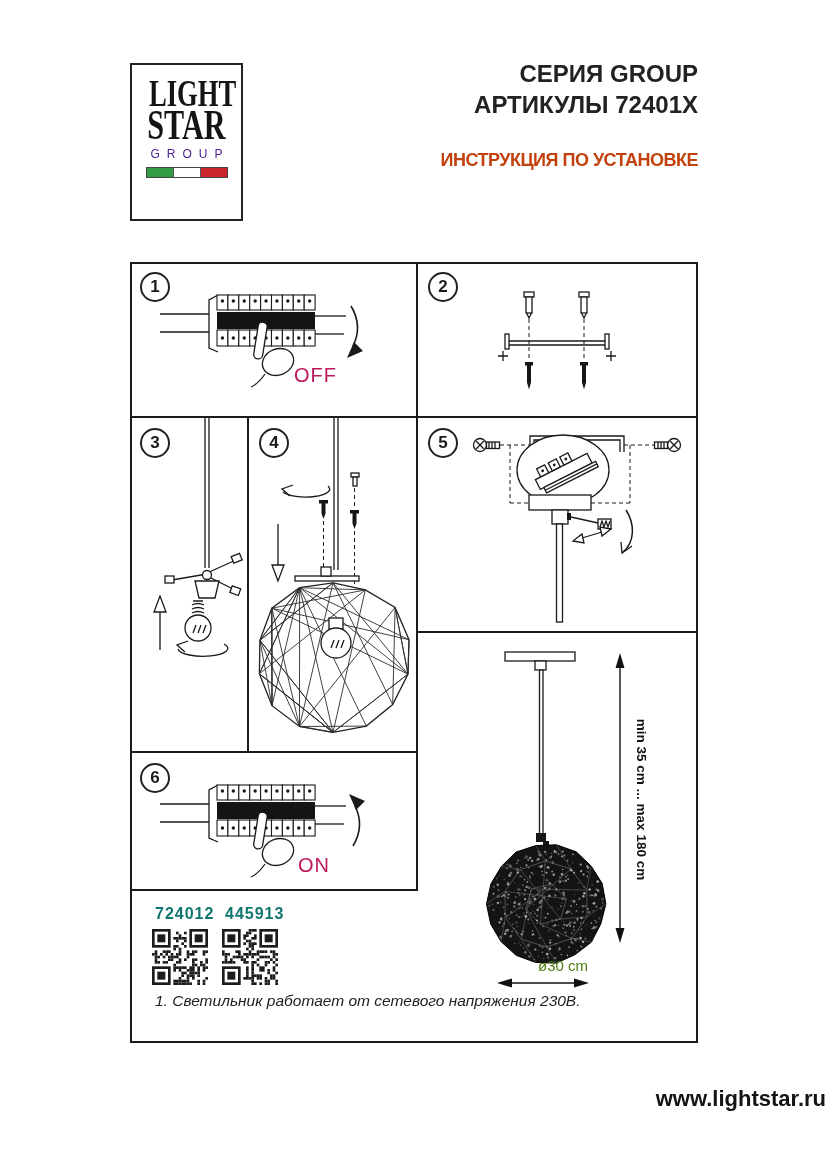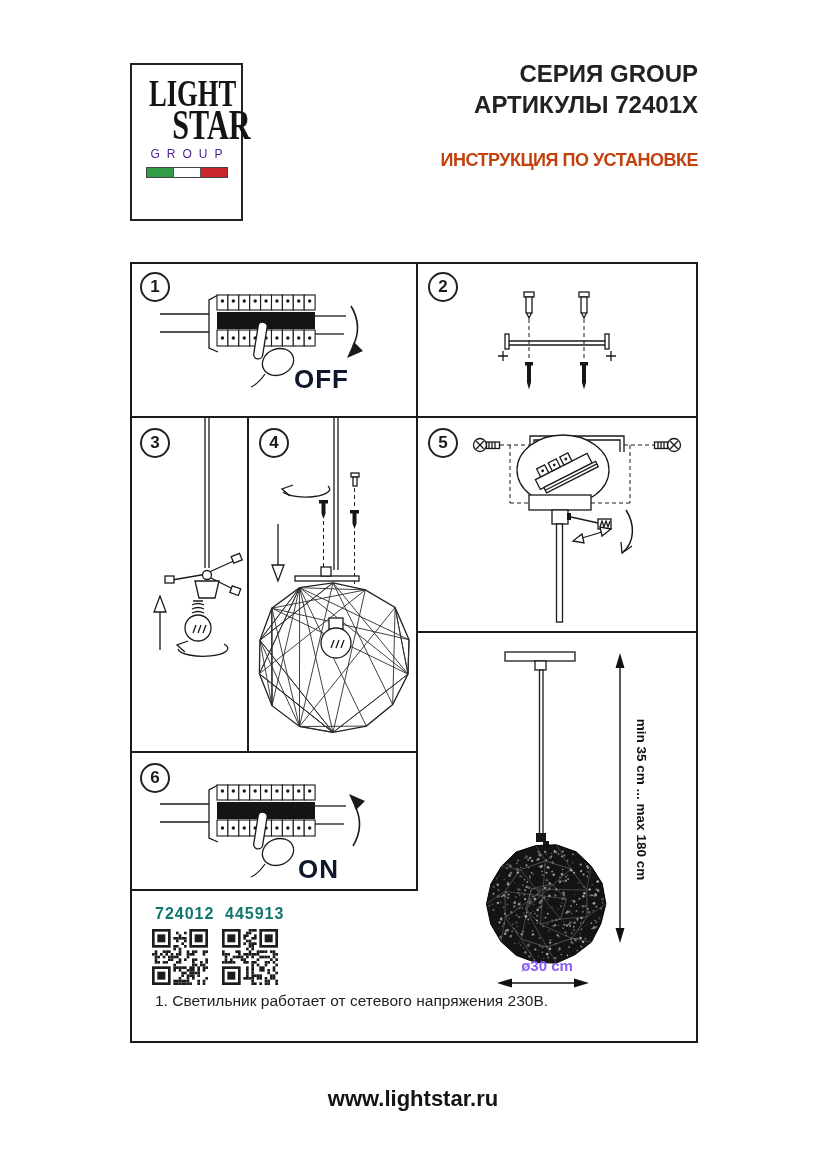--- a/index.html
+++ b/index.html
@@ -4,40 +4,40 @@
 <style>
   html,body{margin:0;padding:0;background:#fff;}
   .page{position:relative;width:826px;height:1169px;background:#fff;overflow:hidden;
         font-family:"Liberation Sans",sans-serif;color:#1a1a1a;}
   .abs{position:absolute;}
   
   .logo{left:130px;top:63px;width:113px;height:158px;border:2px solid #222;box-sizing:border-box;
         text-align:center;background:#fff;}
   .logo-word{font-family:"Liberation Serif",serif;font-weight:bold;color:#141414;}
   .logo-light{font-size:37px;line-height:30px;margin-top:14px;}
-  .logo-star{font-size:42px;line-height:33px;padding-left:25px;}
+  .logo-star{font-size:42px;line-height:33px;}
   .squeeze{display:inline-block;transform:scaleX(.72);transform-origin:center;}
   .logo-group{font-size:12px;letter-spacing:7px;text-indent:7px;color:#4c1d95;margin-top:5px;font-weight:400;}
   .logo-flag{width:80px;height:9px;margin:6px auto 0;border:1px solid #444;display:flex;box-sizing:content-box;}
   .logo-flag span{flex:1;}
   .hdr-right{right:128px;top:58px;text-align:right;font-weight:bold;font-size:24px;line-height:31px;color:#222;}
   .hdr-title{right:128px;top:146px;text-align:right;font-weight:bold;font-size:18px;line-height:28px;
              letter-spacing:-.5px;color:#c2410c;white-space:nowrap;}
   
   .frame{left:130px;top:262px;width:568px;height:781px;border:2px solid #1a1a1a;box-sizing:border-box;}
   .ln{background:#1a1a1a;}
   .badge{width:30px;height:30px;border:2px solid #222;border-radius:50%;box-sizing:border-box;
          display:flex;align-items:center;justify-content:center;font-weight:bold;font-size:17px;background:#fff;}
-  .switch-label{font-size:26px;font-weight:700;color:#0f172a;letter-spacing:1px;}
+  .switch-label{font-size:20px;font-weight:400;color:#be185d;letter-spacing:1px;}
   .qr-label{font-size:16px;font-weight:700;color:#0f766e;letter-spacing:1px;}
-  .notes{left:155px;top:989px;width:540px;font-size:15.5px;line-height:23px;color:#1e1e1e;}
+  .notes{left:155px;top:989px;width:540px;font-size:15.5px;line-height:23px;color:#1e1e1e;font-style:italic;}
   .dim-v{left:544px;top:791px;width:192px;height:17px;transform:rotate(90deg);
          font-size:13.5px;font-weight:bold;text-align:center;white-space:nowrap;color:#111;}
-  .dim-d{left:506px;top:957px;width:82px;text-align:center;font-size:15px;font-weight:bold;color:#8b5cf6;}
-  .footer{left:0;top:1086px;width:826px;text-align:center;font-weight:bold;font-size:22px;color:#141414;}
+  .dim-d{left:506px;top:957px;width:82px;text-align:right;font-size:15px;font-weight:normal;color:#4d7c0f;}
+  .footer{left:0;top:1086px;width:826px;text-align:right;font-weight:bold;font-size:22px;color:#141414;}
   svg{display:block;}
   svg .s{stroke:#1a1a1a;fill:none;stroke-width:1.3px;}
   svg .sw{stroke:#1a1a1a;fill:#fff;stroke-width:1.3px;}
   svg .dk{fill:#161616;stroke:none;}
   svg .dash{stroke:#1a1a1a;fill:none;stroke-width:1px;stroke-dasharray:4 3;}
 </style>
 </head>
 <body>
 
 <div class="page">

